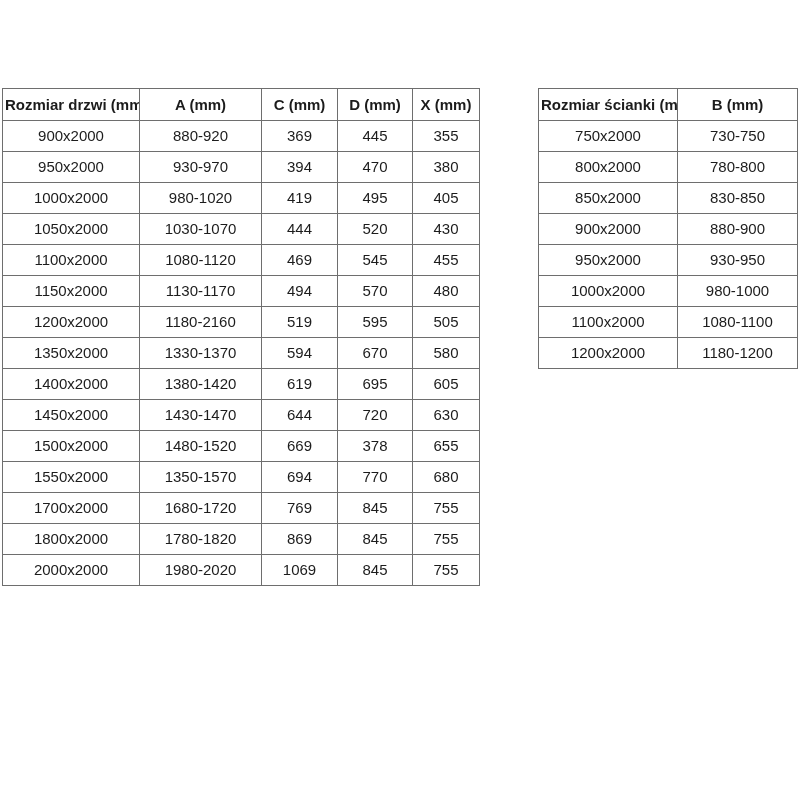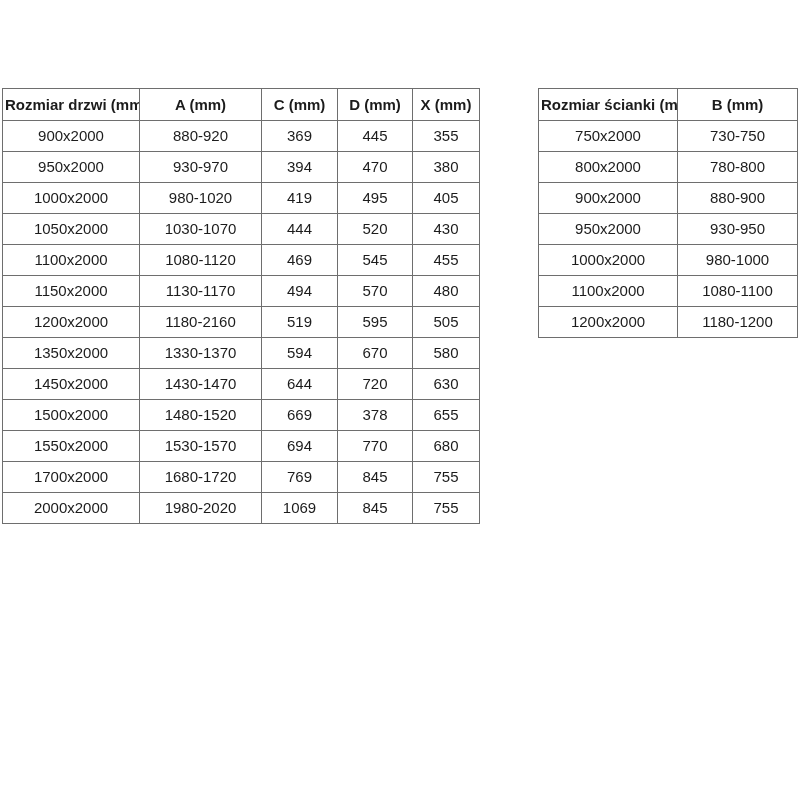--- a/index.html
+++ b/index.html
@@ -125,48 +125,62 @@
           <td>505</td>
         </tr>
         <tr>
           <td>1350x2000</td>
           <td>1330-1370</td>
           <td>594</td>
           <td>670</td>
           <td>580</td>
         </tr>
         <tr>
+          <td>1400x2000</td>
+          <td>1380-1420</td>
+          <td>619</td>
+          <td>695</td>
+          <td>605</td>
+        </tr>
+        <tr>
           <td>1450x2000</td>
           <td>1430-1470</td>
           <td>644</td>
           <td>720</td>
           <td>630</td>
         </tr>
         <tr>
           <td>1500x2000</td>
           <td>1480-1520</td>
           <td>669</td>
           <td>378</td>
           <td>655</td>
         </tr>
         <tr>
           <td>1550x2000</td>
-          <td>1530-1570</td>
+          <td>1350-1570</td>
           <td>694</td>
           <td>770</td>
           <td>680</td>
         </tr>
         <tr>
           <td>1700x2000</td>
           <td>1680-1720</td>
           <td>769</td>
           <td>845</td>
           <td>755</td>
         </tr>
         <tr>
+          <td>1800x2000</td>
+          <td>1780-1820</td>
+          <td>869</td>
+          <td>845</td>
+          <td>755</td>
+        </tr>
+        <tr>
           <td>2000x2000</td>
           <td>1980-2020</td>
           <td>1069</td>
           <td>845</td>
           <td>755</td>
         </tr>
       </tbody>
     </table>
 
   <table class="tbl wall">
@@ -183,20 +197,24 @@
       <tbody>
         <tr>
           <td>750x2000</td>
           <td>730-750</td>
         </tr>
         <tr>
           <td>800x2000</td>
           <td>780-800</td>
         </tr>
         <tr>
+          <td>850x2000</td>
+          <td>830-850</td>
+        </tr>
+        <tr>
           <td>900x2000</td>
           <td>880-900</td>
         </tr>
         <tr>
           <td>950x2000</td>
           <td>930-950</td>
         </tr>
         <tr>
           <td>1000x2000</td>
           <td>980-1000</td>

